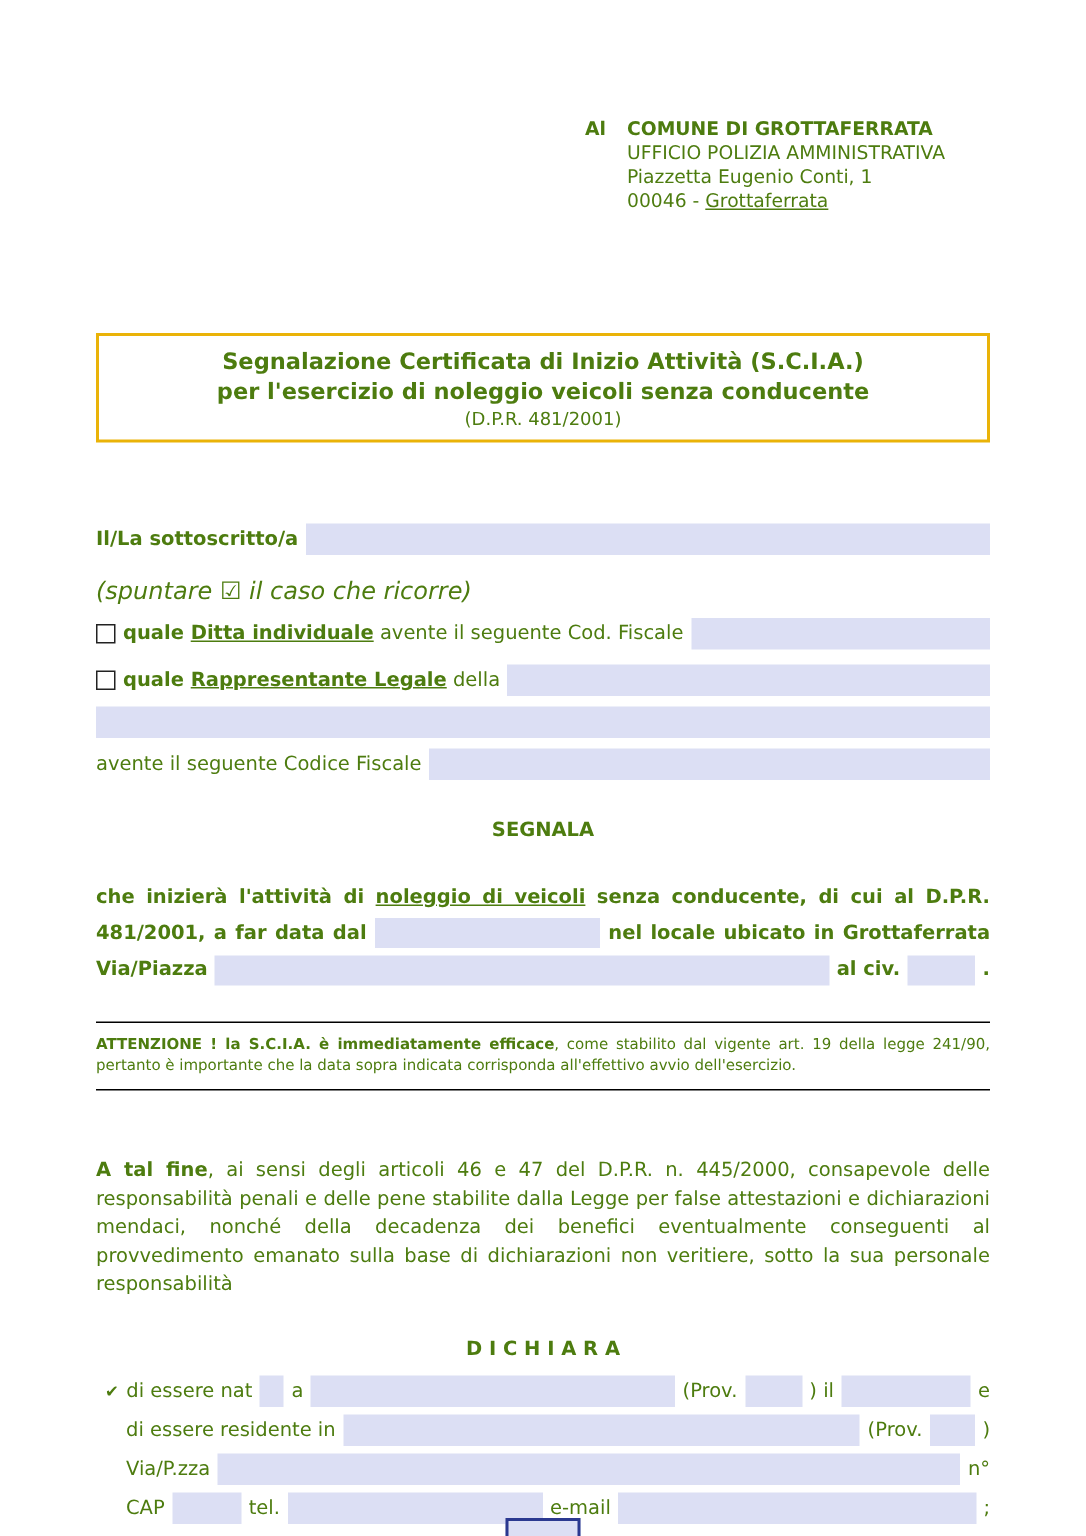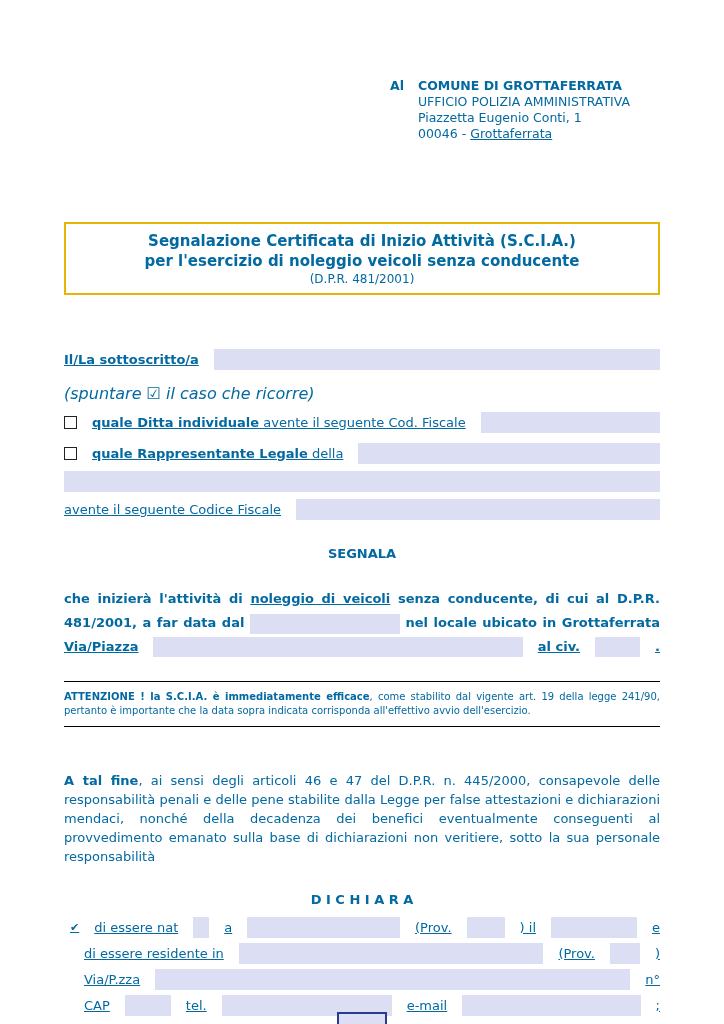--- a/index.html
+++ b/index.html
@@ -3,35 +3,35 @@
 <meta charset="utf-8">
 <style>
   html, body { margin: 0; padding: 0; background: #ffffff; }
   .page {
     position: relative;
     width: 724px;
     height: 1024px;
     background: #ffffff;
     font-family: "DejaVu Sans", "Liberation Sans", sans-serif;
     font-size: 13px;
-    color: #0369a1;
+    color: #4d7c0f;
     overflow: hidden;
   }
   .content { margin: 0 64px; }
   .b { font-weight: bold; }
   .u { text-decoration: underline; }
 
   .addr { display: flex; gap: 14px; padding-top: 78px; margin-left: 326px; font-size: 12.5px; line-height: 16px; }
 
   .title-box { margin-top: 80px; border: 2px solid #eab308; text-align: center; padding: 7px 4px 6px; }
   .title-box .t1 { font-weight: bold; font-size: 15px; line-height: 20px; }
   .title-box .t3 { font-size: 12px; line-height: 15px; margin-top: 1px; }
 
   .field { display: inline-block; background: #dcdff4; height: 21px; vertical-align: middle; }
-  .row { display: flex; align-items: center; gap: 15px; text-decoration: underline; }
+  .row { display: flex; align-items: center; gap: 5px; }
   .grow { flex: 1; }
 
   .sub-row { margin-top: 54px; }
   .hint { margin-top: 14px; font-style: italic; font-size: 16px; }
   .opt-row { margin-top: 7px; height: 24px; }
   .checkbox { width: 11px; height: 11px; border: 1px solid #222; background: #fff; flex: 0 0 auto; }
   .wide-field { display: block; height: 21px; background: #dcdff4; margin-top: 6px; }
   .cf-row { margin-top: 7px; }
 
   .center-head { margin-top: 26px; text-align: center; font-weight: bold; }

